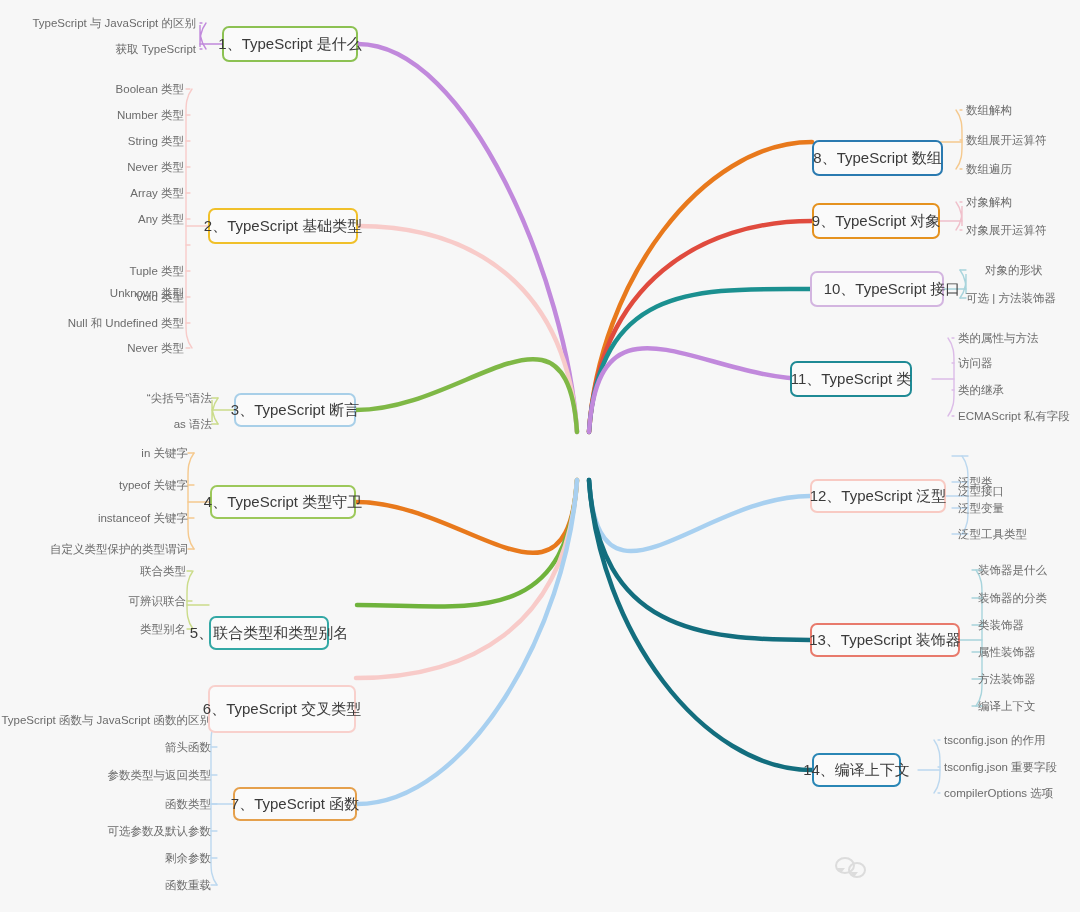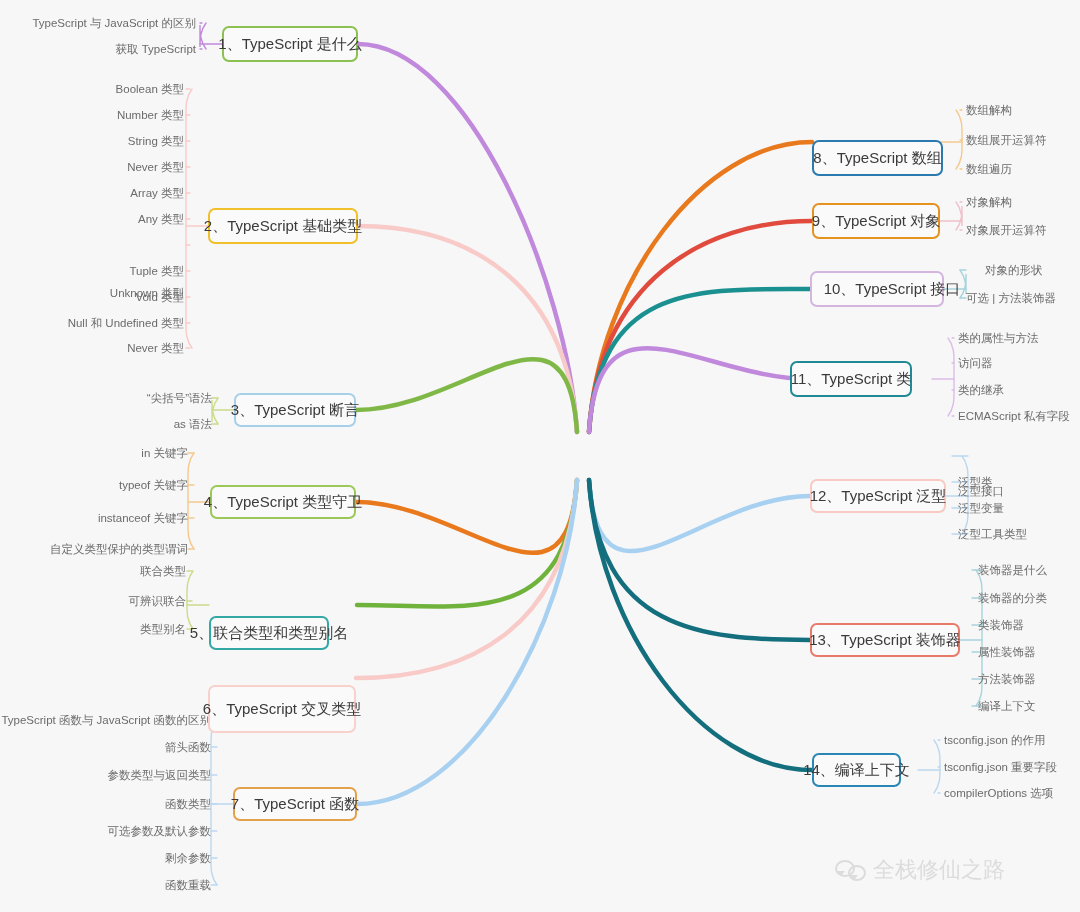--- a/index.html
+++ b/index.html
@@ -340,16 +340,15 @@
       <div class="leaf right" style="left: 944px; top: 786px; color: rgb(107, 107, 107);"><span>compilerOptions 选项</span></div>
     </div>
 
   <div class="watermark" id="watermark" style="left: 835px; top: 855px; color: rgb(220, 220, 220);">
     <span class="wechat-glyph">
       <span class="b1"></span>
         <span class="b2"></span>
       <span class="t1"></span>
         <span class="t2"></span>
     </span>
-    <span>全栈修仙之路</span>
   </div>
 
 </div>
 
 </body></html>

